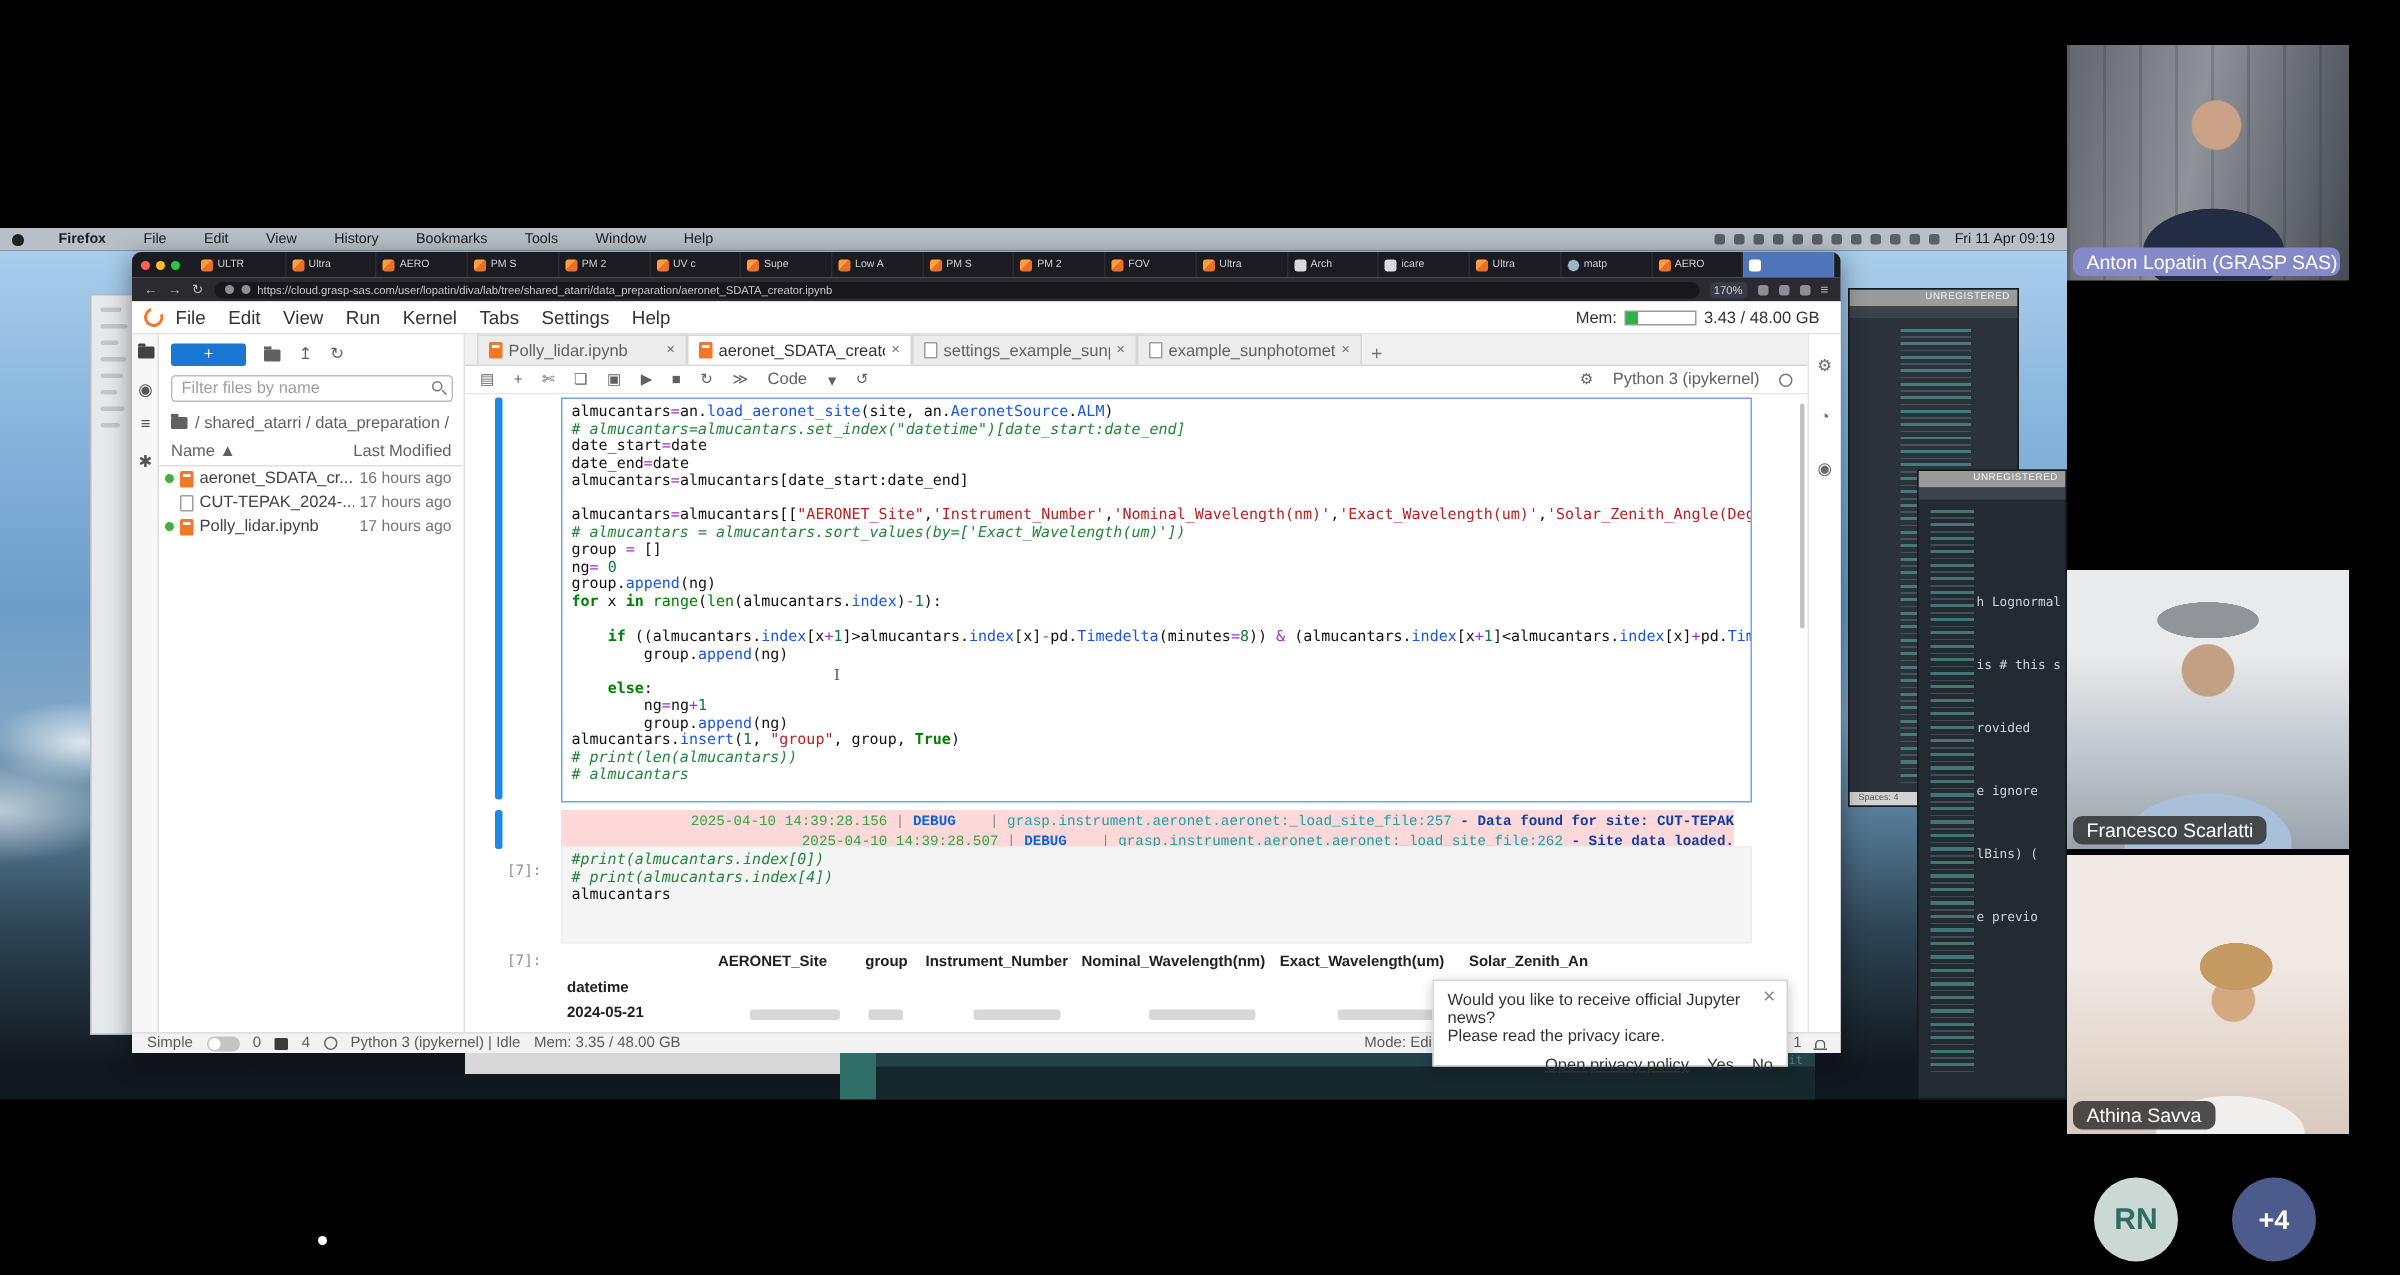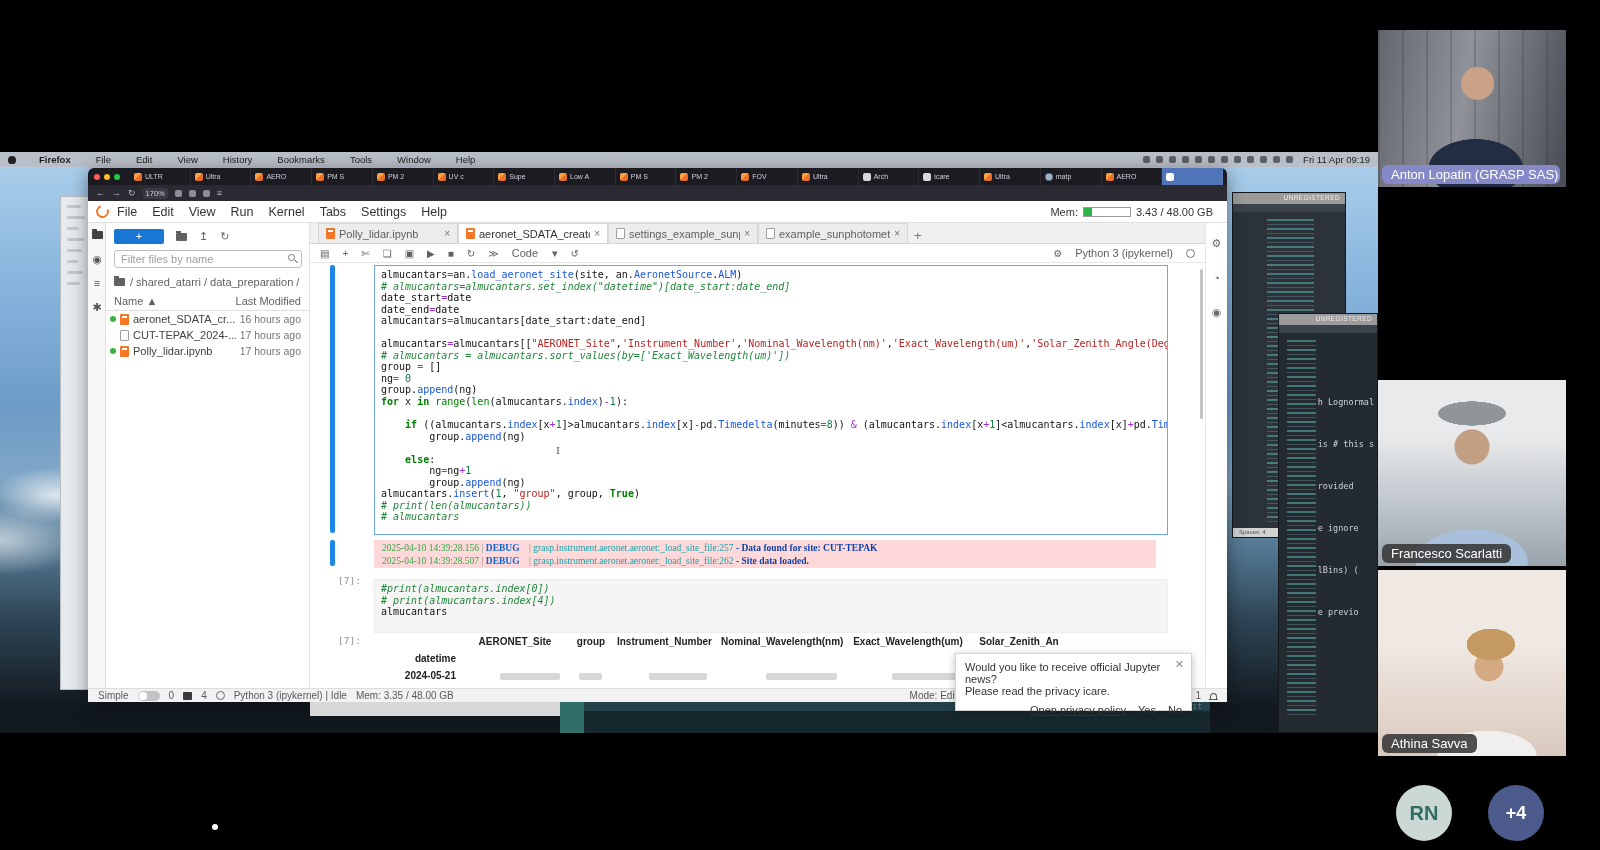--- a/index.html
+++ b/index.html
@@ -133,27 +133,27 @@
   .editor { position:absolute; left:64px; width:794px; background:#fff; border:1px solid #6ea6e8;
             font-family:"DejaVu Sans Mono", monospace; font-size:10px; line-height:11.55px;
             padding:3px 0 3px 6px; white-space:pre; overflow:hidden; }
   .editor.gray { background:#f5f5f5; border:1px solid #ededed; line-height:11.5px; }
   .cl { white-space:pre; }
   .tk-v{color:#111}.tk-k{color:#008000;font-weight:bold}.tk-b{color:#008000}
   .tk-f{color:#1a56db}.tk-s{color:#ba2121}.tk-c{color:#22863a;font-style:italic}
   .tk-o{color:#a22fd0}.tk-n{color:#0f7a3d}
   .prompt { position:absolute; left:28px; font-family:"DejaVu Sans Mono",monospace; font-size:9.5px; color:#8f8f8f; }
   .logblk { position:absolute; left:64px; width:782px; background:#ffd9d9; padding:2px 0 2px 8px;
-            font-family:Liberation Serif, serif; font-size:9.5px; line-height:12.5px; white-space:pre; overflow:hidden; }
+            font-family:Liberation Mono, monospace; font-size:9.5px; line-height:12.5px; white-space:pre; overflow:hidden;text-align:right; }
   .lg-t{color:#2fa744}.lg-l{color:#0b63d8;font-weight:bold}.lg-m{color:#19a0a8}.lg-n{color:#19a0a8}
   .lg-msg{color:#0d3fa6;font-weight:bold}.lg-sep{color:#888}
   .outtable { position:absolute; left:64px; width:794px; font-size:10px; color:#212121; }
   .otr { display:flex; }
   .oth { font-weight:bold; text-align:center; padding:3px 4px; white-space:nowrap; overflow:hidden; }
-  .oidx { font-weight:bold; text-align:right; padding:3px 4px; }
+  .oidx { font-weight:bold; text-align:left; padding:3px 4px; }
   .ghost { height:7px; background:#c9c9c9; border-radius:2px; margin:6px 10px 0 auto; width:55%; opacity:.75; }
   .vsb { position:absolute; right:2px; top:6px; width:3px; height:150px; background:#c2c2c2; border-radius:2px; }
   .ibeam { position:absolute; font-family:"DejaVu Serif",serif; font-size:10px; color:#555; }
 
   .rightbar { position:absolute; right:0; top:0; width:22px; bottom:0; background:#fff; border-left:1px solid #e6e6e6;
               display:flex; flex-direction:column; align-items:center; gap:22px; padding-top:14px; color:#6a6a6a; font-size:11px; }
 
   .jl-status { position:absolute; left:0; right:0; bottom:0; height:14px; background:#f2f2f2; border-top:1px solid #ddd;
                display:flex; align-items:center; font-size:10px; color:#5a5a5a; padding:0 10px; gap:9px; }
   .toggle { width:22px; height:10px; background:#c4c4c4; border-radius:6px; position:relative; }
@@ -364,20 +364,25 @@
           <div class="fftab active">
             <span class="ffav active"></span>
             <span></span>
           </div>
         </div>
     </div>
     <div class="urlrow">
       <span class="navg">←</span>
       <span class="navg">→</span>
       <span class="navg">↻</span>
+      <div class="urlpill">
+        <span class="uico"></span>
+        <span class="uico"></span>
+        <span class="urltxt">https://cloud.grasp-sas.com/user/lopatin/diva/lab/tree/shared_atarri/data_preparation/aeronet_SDATA_creator.ipynb</span>
+      </div>
       <span class="zoombadge">170%</span>
       <span class="uric"></span>
       <span class="uric"></span>
       <span class="uric"></span>
       <span class="navg">≡</span>
     </div>
 
     <div class="jlab">
       <div class="jl-menu">
         <span class="jplogo"></span>
@@ -497,21 +502,21 @@
           </div>
 
           <div class="nbscroll">
             <div class="collapser" style="top:2px;height:268px"></div>
             <div class="editor" id="codeCell" style="top:2px;height:270px"><div class="cl"><span class="tk-v">almucantars</span><span class="tk-o">=</span><span class="tk-v">an.</span><span class="tk-f">load_aeronet_site</span><span class="tk-v">(site, an.</span><span class="tk-f">AeronetSource</span><span class="tk-v">.</span><span class="tk-f">ALM</span><span class="tk-v">)</span></div><div class="cl"><span class="tk-c"># almucantars=almucantars.set_index("datetime")[date_start:date_end]</span></div><div class="cl"><span class="tk-v">date_start</span><span class="tk-o">=</span><span class="tk-v">date</span></div><div class="cl"><span class="tk-v">date_end</span><span class="tk-o">=</span><span class="tk-v">date</span></div><div class="cl"><span class="tk-v">almucantars</span><span class="tk-o">=</span><span class="tk-v">almucantars[date_start:date_end]</span></div><div class="cl">&nbsp;</div><div class="cl"><span class="tk-v">almucantars</span><span class="tk-o">=</span><span class="tk-v">almucantars[[</span><span class="tk-s">"AERONET_Site"</span><span class="tk-v">,</span><span class="tk-s">'Instrument_Number'</span><span class="tk-v">,</span><span class="tk-s">'Nominal_Wavelength(nm)'</span><span class="tk-v">,</span><span class="tk-s">'Exact_Wavelength(um)'</span><span class="tk-v">,</span><span class="tk-s">'Solar_Zenith_Angle(Degrees)'</span></div><div class="cl"><span class="tk-c"># almucantars = almucantars.sort_values(by=['Exact_Wavelength(um)'])</span></div><div class="cl"><span class="tk-v">group </span><span class="tk-o">=</span><span class="tk-v"> []</span></div><div class="cl"><span class="tk-v">ng</span><span class="tk-o">=</span><span class="tk-v"> </span><span class="tk-n">0</span></div><div class="cl"><span class="tk-v">group.</span><span class="tk-f">append</span><span class="tk-v">(ng)</span></div><div class="cl"><span class="tk-k">for</span><span class="tk-v"> x </span><span class="tk-k">in</span><span class="tk-v"> </span><span class="tk-b">range</span><span class="tk-v">(</span><span class="tk-b">len</span><span class="tk-v">(almucantars.</span><span class="tk-f">index</span><span class="tk-v">)</span><span class="tk-o">-</span><span class="tk-n">1</span><span class="tk-v">):</span></div><div class="cl">&nbsp;</div><div class="cl"><span class="tk-v">    </span><span class="tk-k">if</span><span class="tk-v"> ((almucantars.</span><span class="tk-f">index</span><span class="tk-v">[x</span><span class="tk-o">+</span><span class="tk-n">1</span><span class="tk-v">]&gt;almucantars.</span><span class="tk-f">index</span><span class="tk-v">[x]</span><span class="tk-o">-</span><span class="tk-v">pd.</span><span class="tk-f">Timedelta</span><span class="tk-v">(minutes</span><span class="tk-o">=</span><span class="tk-n">8</span><span class="tk-v">)) </span><span class="tk-o">&amp;</span><span class="tk-v"> (almucantars.</span><span class="tk-f">index</span><span class="tk-v">[x</span><span class="tk-o">+</span><span class="tk-n">1</span><span class="tk-v">]&lt;almucantars.</span><span class="tk-f">index</span><span class="tk-v">[x]</span><span class="tk-o">+</span><span class="tk-v">pd.</span><span class="tk-f">Timedelta</span></div><div class="cl"><span class="tk-v">        group.</span><span class="tk-f">append</span><span class="tk-v">(ng)</span></div><div class="cl">&nbsp;</div><div class="cl"><span class="tk-v">    </span><span class="tk-k">else</span><span class="tk-v">:</span></div><div class="cl"><span class="tk-v">        ng</span><span class="tk-o">=</span><span class="tk-v">ng</span><span class="tk-o">+</span><span class="tk-n">1</span></div><div class="cl"><span class="tk-v">        group.</span><span class="tk-f">append</span><span class="tk-v">(ng)</span></div><div class="cl"><span class="tk-v">almucantars.</span><span class="tk-f">insert</span><span class="tk-v">(</span><span class="tk-n">1</span><span class="tk-v">, </span><span class="tk-s">"group"</span><span class="tk-v">, group, </span><span class="tk-k">True</span><span class="tk-v">)</span></div><div class="cl"><span class="tk-c"># print(len(almucantars))</span></div><div class="cl"><span class="tk-c"># almucantars</span></div></div>
 
             <div class="collapser" style="top:277px;height:26px"></div>
             <div class="logblk" id="logBlk" style="top:277px;height:28px"><div class="cl"><span class="lg-t">2025-04-10 14:39:28.156</span><span class="lg-sep"> | </span><span class="lg-l">DEBUG</span><span class="lg-sep">    | </span><span class="lg-m">grasp.instrument.aeronet.aeronet:_load_site_file:</span><span class="lg-n">257</span><span class="lg-msg"> - Data found for site: CUT-TEPAK</span></div><div class="cl"><span class="lg-t">2025-04-10 14:39:28.507</span><span class="lg-sep"> | </span><span class="lg-l">DEBUG</span><span class="lg-sep">    | </span><span class="lg-m">grasp.instrument.aeronet.aeronet:_load_site_file:</span><span class="lg-n">262</span><span class="lg-msg"> - Site data loaded.</span></div></div>
 
             <div class="prompt" style="top:312px">[7]:</div>
-            <div class="editor gray" id="cell7" style="top:316px;height:54px"><div class="cl"><span class="tk-c">#print(almucantars.index[0])</span></div><div class="cl"><span class="tk-c"># print(almucantars.index[4])</span></div><div class="cl"><span class="tk-v">almucantars</span></div></div>
+            <div class="editor gray" id="cell7" style="top:301px;height:65px"><div class="cl"><span class="tk-c">#print(almucantars.index[0])</span></div><div class="cl"><span class="tk-c"># print(almucantars.index[4])</span></div><div class="cl"><span class="tk-v">almucantars</span></div></div>
 
             <div class="prompt" style="top:372px">[7]:</div>
             <div class="outtable" id="outTable" style="top:370px">
                 <div class="otr">
                   <div class="oth" style="width: 86px;">&nbsp;</div>
                   <div class="oth" style="width: 110px;">AERONET_Site</div>
                   <div class="oth" style="width: 42px;">group</div>
                   <div class="oth" style="width: 105px;">Instrument_Number</div>
                   <div class="oth" style="width: 130px;">Nominal_Wavelength(nm)</div>
                   <div class="oth" style="width: 122px;">Exact_Wavelength(um)</div>

